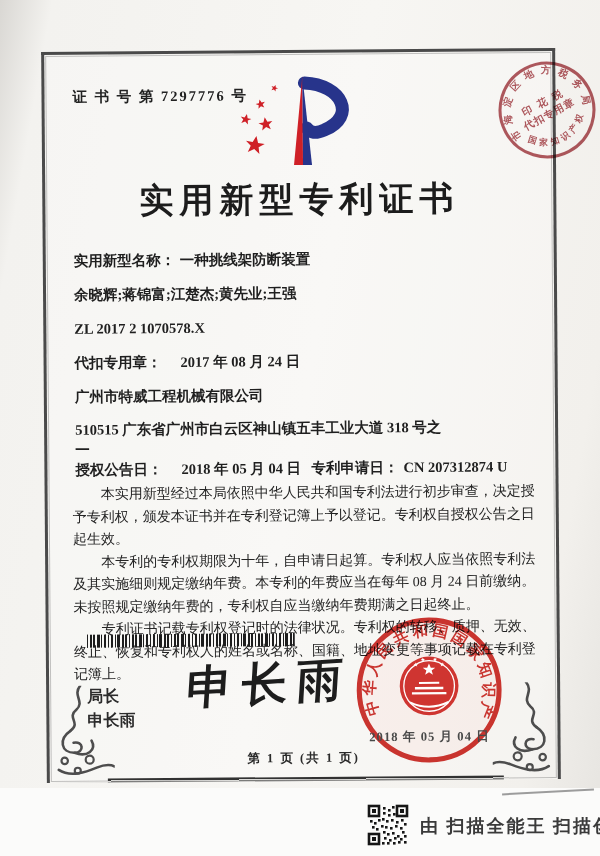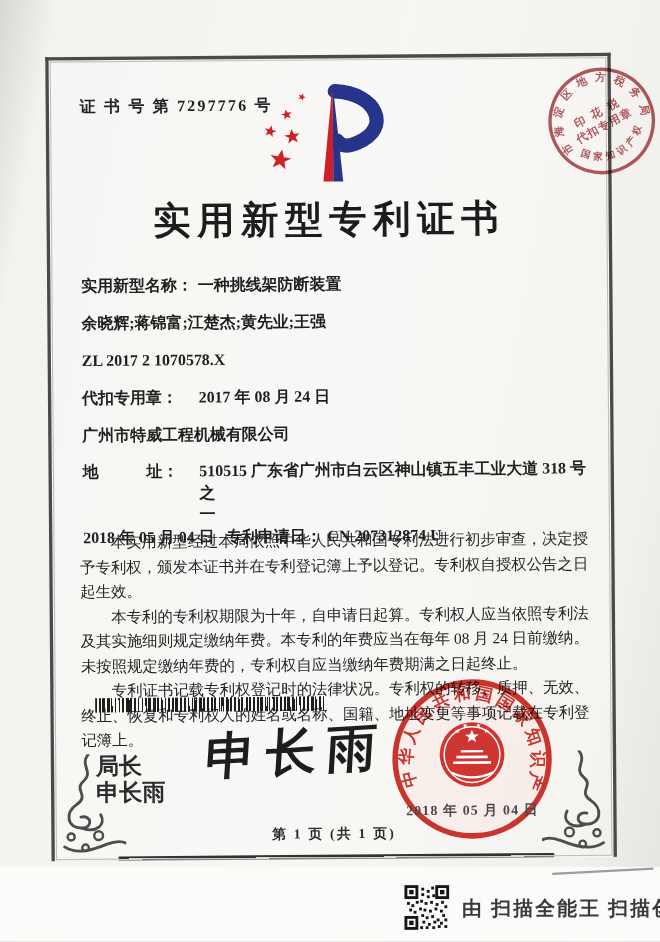--- a/index.html
+++ b/index.html
@@ -36,21 +36,21 @@
   
   .paras{position:absolute;left:25px;right:21px;top:429px;font-size:14px;line-height:22.5px;
     color:#242424;text-align:justify;font-weight:500;}
   .paras p{margin:0;text-indent:2em;}
   
   .barcode{position:absolute;left:38px;top:580px;width:208px;height:13px;
     background:
       repeating-linear-gradient(90deg,#1d1d1d 0 1.5px,transparent 1.5px 3.5px),
       repeating-linear-gradient(90deg,#1d1d1d 0 1px,transparent 1px 6px);
   }
-  .sig-block{position:absolute;left:38px;top:630px;font-size:21px;font-weight:700;color:#2c2c2c;line-height:24px;}
+  .sig-block{position:absolute;left:38px;top:630px;font-size:16px;font-weight:700;color:#2c2c2c;line-height:24px;}
   .autograph{position:absolute;left:110px;top:600px;width:220px;text-align:center;
     font-size:46px;font-weight:700;color:#1d1d1d;letter-spacing:9px;
     transform:rotate(-3deg) skewX(-7deg);}
   
   .seal{position:absolute;left:303px;top:561px;width:154px;height:154px;opacity:.93;mix-blend-mode:multiply;}
   
   .page-num{position:absolute;left:0;right:0;top:697px;text-align:center;font-size:12.5px;
     letter-spacing:2px;color:#2a2a2a;font-weight:600;}
   .flourish{position:absolute;top:631px;width:64px;height:96px;}
   .flourish.left{left:1px;}
@@ -105,27 +105,27 @@
         <span class="val">ZL 2017 2 1070578.X</span>
       </div>
       <div class="row">
         <span class="lbl">代扣专用章：</span>
         <span class="val">2017 年 08 月 24 日</span>
       </div>
       <div class="row">
         <span class="val">广州市特威工程机械有限公司</span>
       </div>
       <div class="row address">
-        <span class="lbl">地　　　址：</span>
         <span class="val">
           <span>510515 广东省广州市白云区神山镇五丰工业大道 318 号之</span>
           <span>一</span>
         </span>
       </div>
       <div class="row">
+        <span class="lbl">授权公告日：</span>
         <span class="val-fixed">2018 年 05 月 04 日</span>
         <span class="lbl" style="width:92px">专利申请日：</span>
         <span class="val">CN 207312874 U</span>
       </div>
     </div>
 
     <div class="paras">
       <p>本实用新型经过本局依照中华人民共和国专利法进行初步审查，决定授予专利权，颁发本证书并在专利登记簿上予以登记。专利权自授权公告之日起生效。</p>
       <p>本专利的专利权期限为十年，自申请日起算。专利权人应当依照专利法及其实施细则规定缴纳年费。本专利的年费应当在每年 08 月 24 日前缴纳。未按照规定缴纳年费的，专利权自应当缴纳年费期满之日起终止。</p>
       <p>专利证书记载专利权登记时的法律状况。专利权的转移、质押、无效、终止、恢复和专利权人的姓名或名称、国籍、地址变更等事项记载在专利登记簿上。</p>

